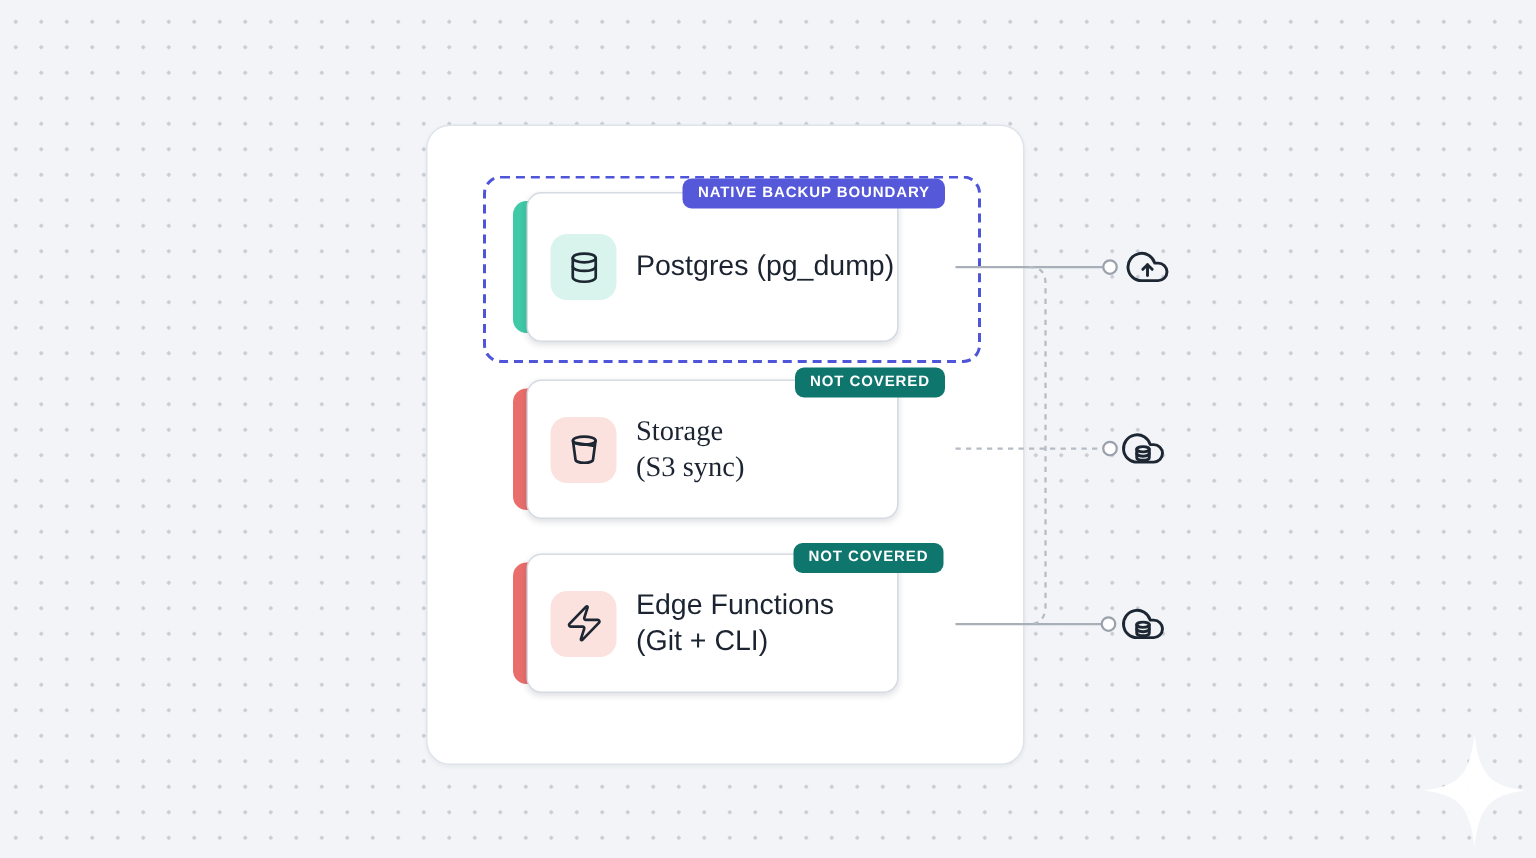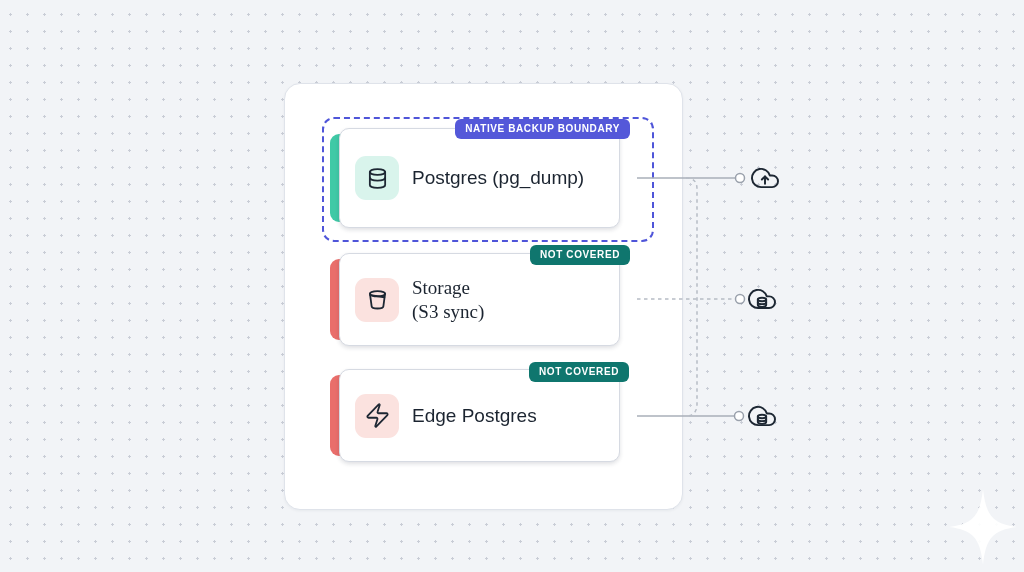--- a/index.html
+++ b/index.html
@@ -23,21 +23,21 @@
   }
   .badge{
     position:absolute;height:20px;line-height:20px;padding:0 10px;
     border-radius:6px;color:#ffffff;font-size:10px;font-weight:bold;
     letter-spacing:0.6px;white-space:nowrap;z-index:5;
   }
   .badge-indigo{background:#5458d9;top:119px;right:394px;}
   .badge-red{background:#0f766e;}
   .badge-nc2{top:245px;right:394px;}
   .badge-nc3{top:362px;right:395px;}
-  .card{position:absolute;left:339px;width:281px;}
+  .card{position:absolute;left:351px;width:248px;}
   .card-1{top:128px;height:100px;}
   .card-2{top:253px;height:93px;font-family:Liberation Serif, serif;}
   .card-3{top:369px;height:93px;}
   .accent{
     position:absolute;left:-9px;top:6px;bottom:6px;width:24px;border-radius:9px;
   }
   .accent-teal{background:#3fc9a6;}
   .accent-red{background:#e96e6b;}
   .card-body{
     position:absolute;left:0;top:0;right:0;bottom:0;
@@ -105,21 +105,22 @@
 <div class="badge badge-red badge-nc3">NOT COVERED</div>
 <div class="card card-3">
   <div class="accent accent-red"></div>
   <div class="card-body">
     <div class="icon-sq icon-pink">
       <svg width="27" height="27" viewBox="0 0 24 24">
         <path class="glyph" d="M4 14a1 1 0 0 1-.78-1.63l9.9-10.2a.5.5 0 0 1 .86.46l-1.92 6.02A1 1 0 0 0 13 10h7a1 1 0 0 1 .78 1.63l-9.9 10.2a.5.5 0 0 1-.86-.46l1.92-6.02A1 1 0 0 0 11 14z"></path>
       </svg>
     </div>
     <div class="card-text">
-      <div>Edge Postgres</div>
+      <div>Edge Functions</div>
+      <div>(Git + CLI)</div>
     </div>
   </div>
 </div>
 
 <svg class="overlay" width="1024" height="572" viewBox="0 0 1024 572">
 
   <path class="wire" d="M637 178 H735"></path>
   <path class="wire-dash" d="M637 299 H735"></path>
   <path class="wire" d="M637 416 H734"></path>
   <path class="wire-dash" d="M686 178 C693.5 178 697 181.5 697 189 L697 404 C697 411.5 693.5 416 686 416"></path>

